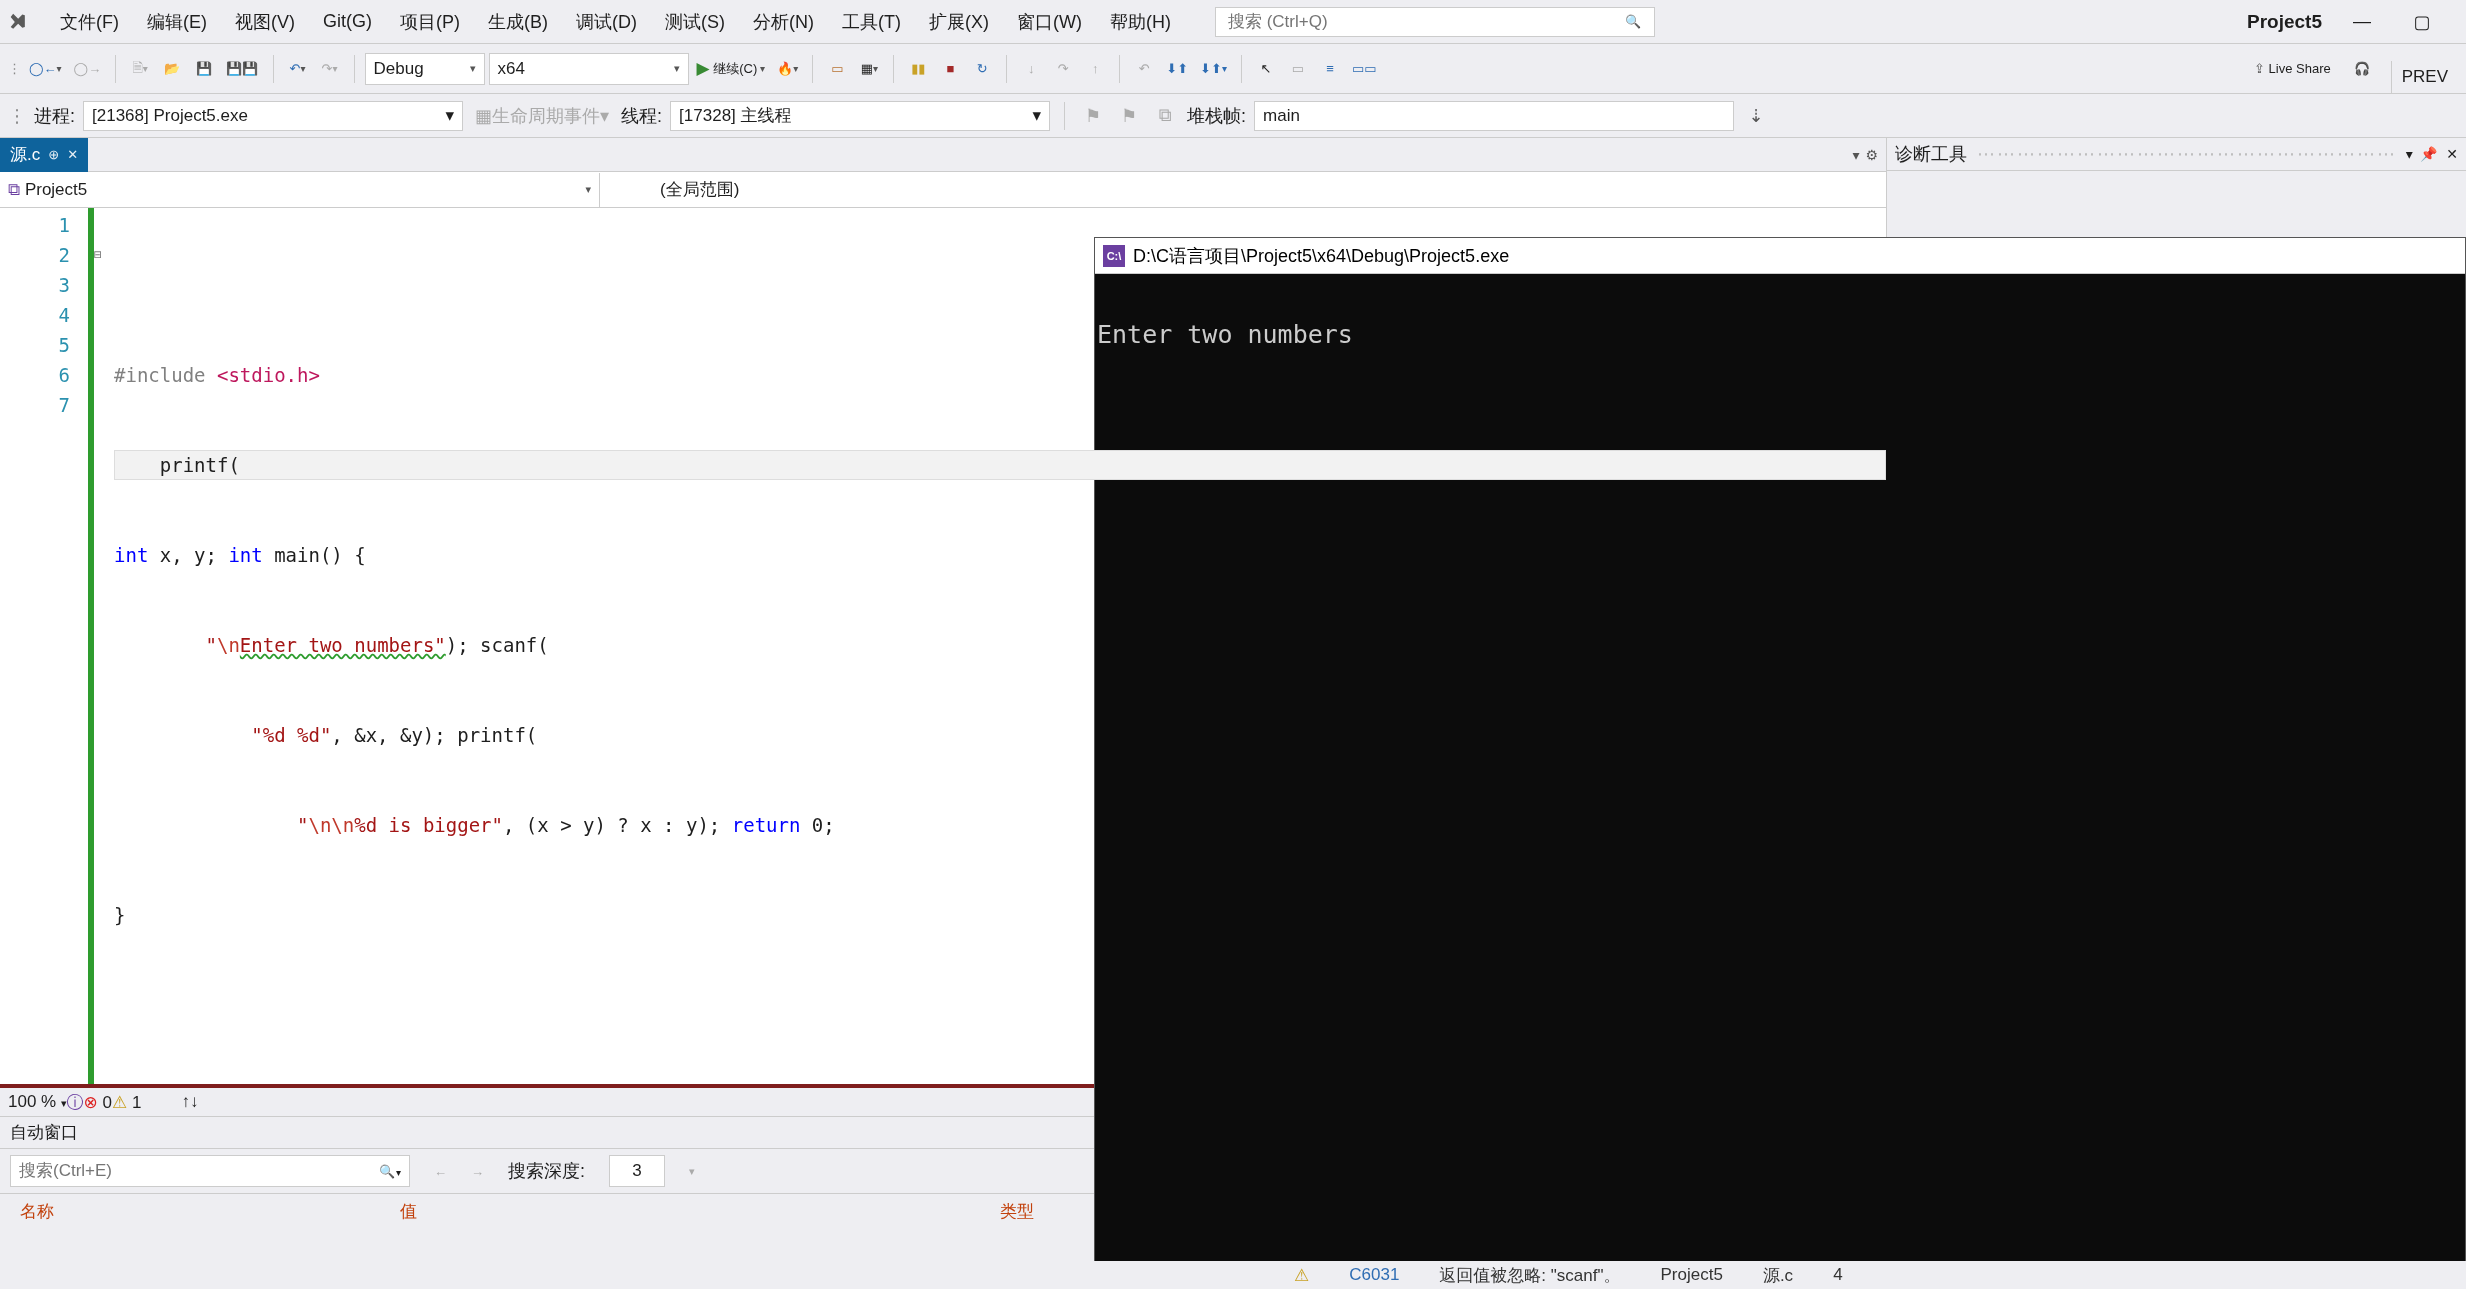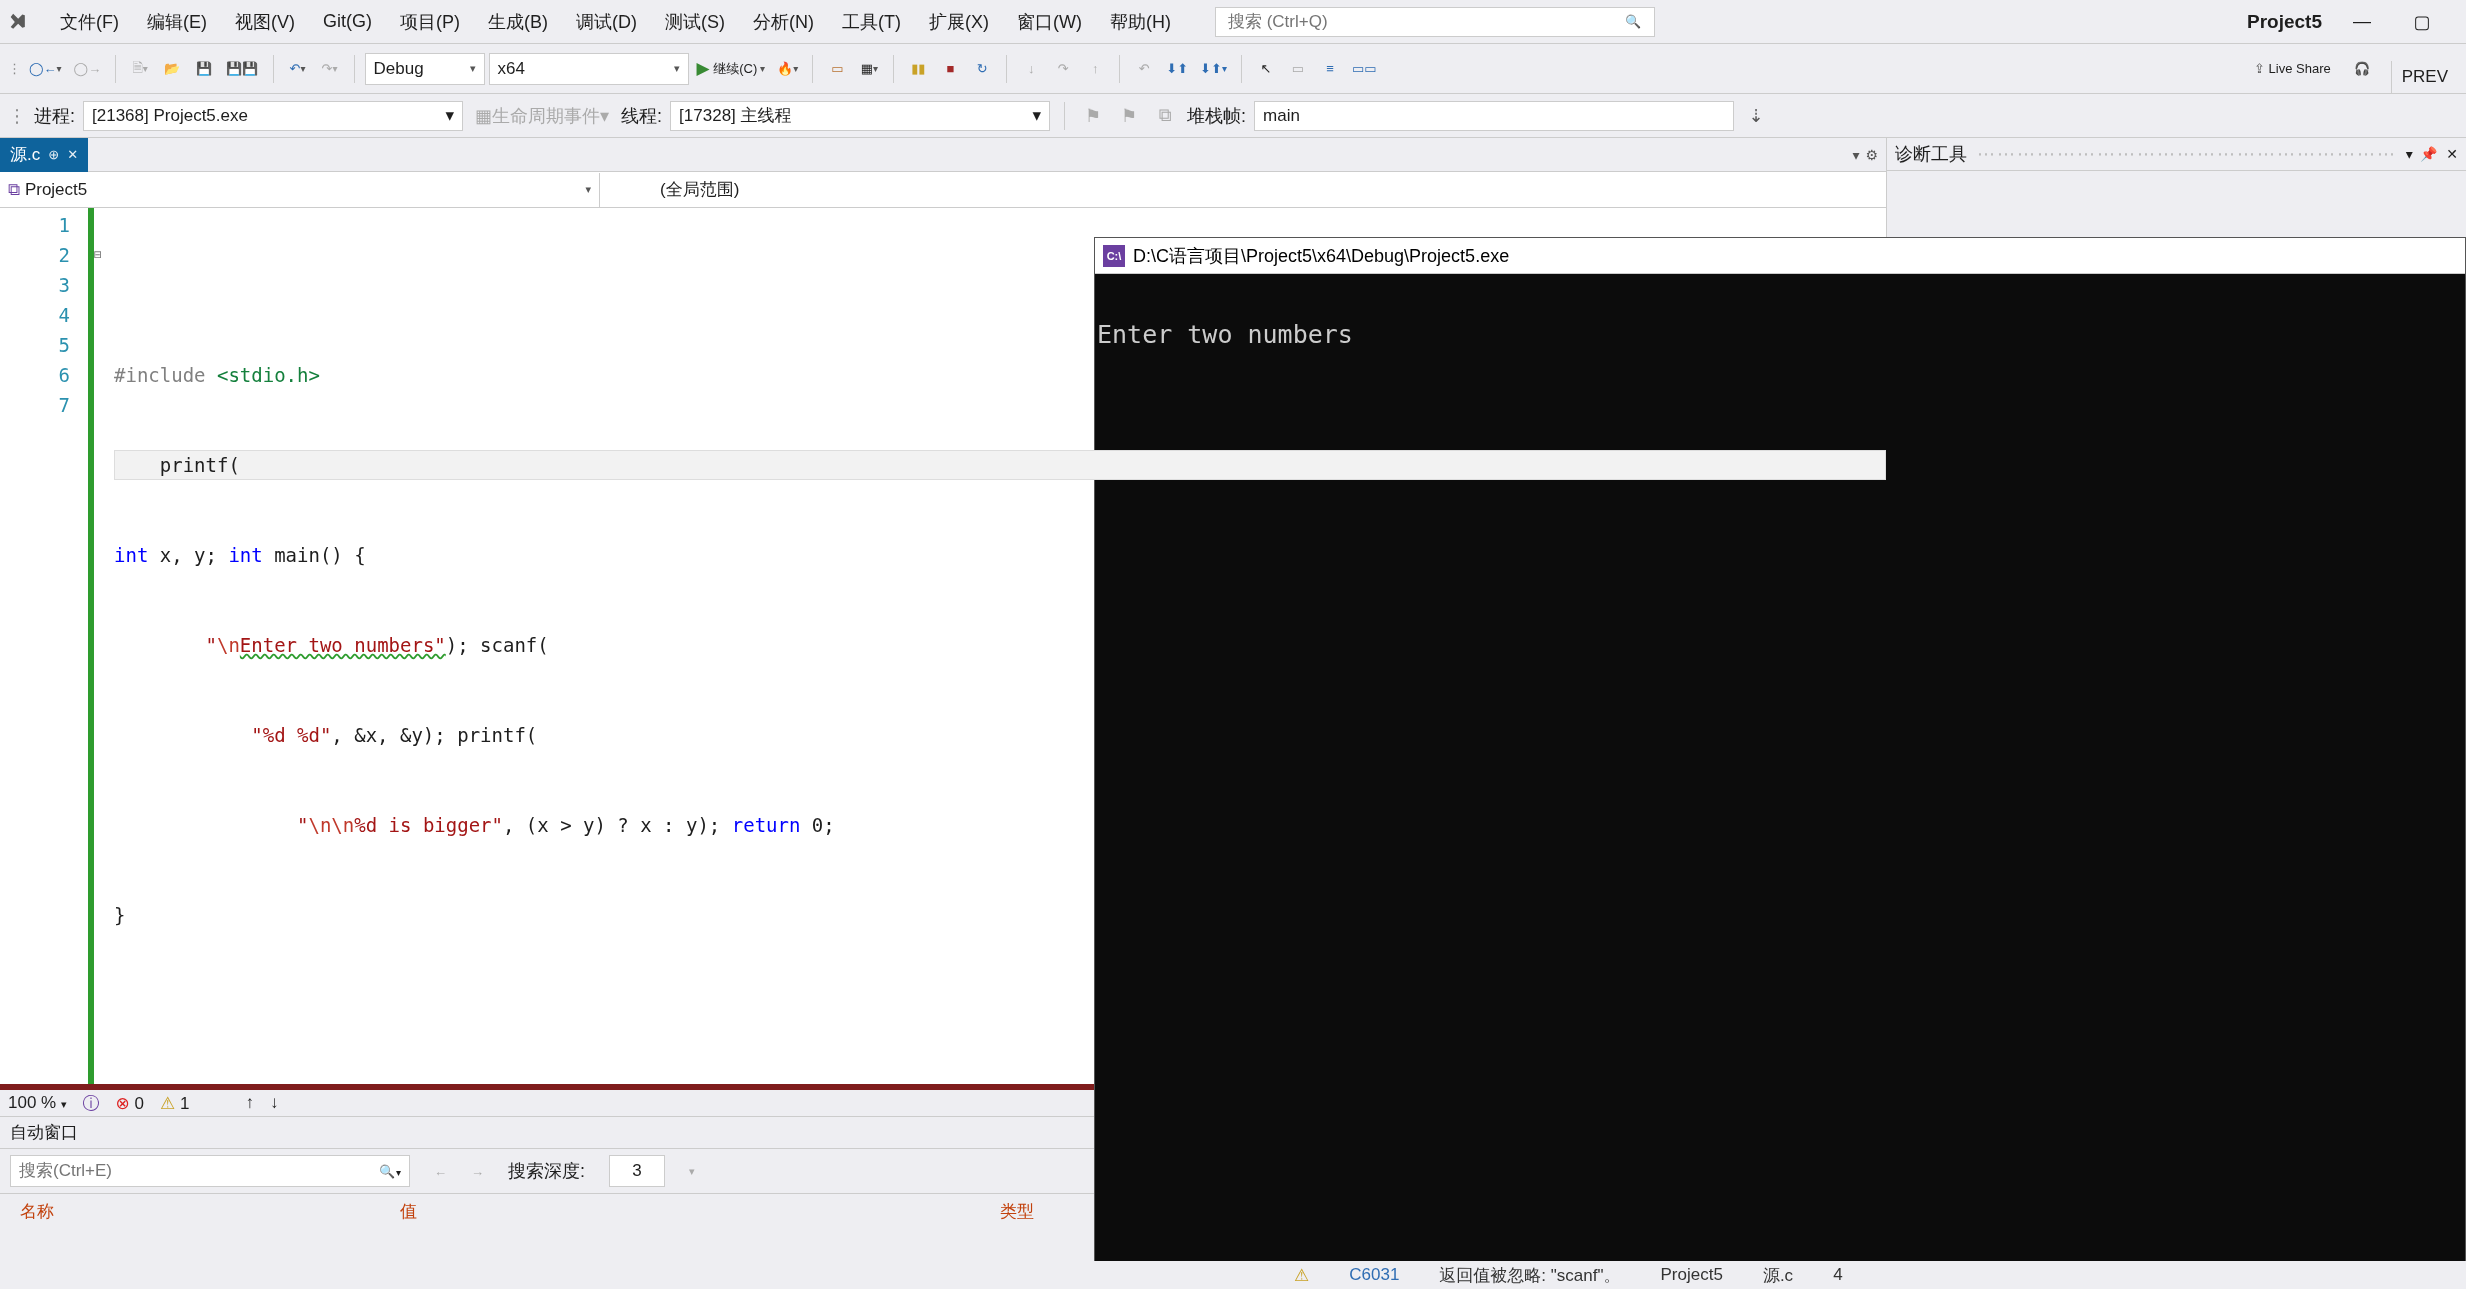--- a/index.html
+++ b/index.html
@@ -211,29 +211,28 @@
       right: 0;
       background: #f2f2f2;
       border: 1px solid #ddd;
       z-index: 0;
     }
     .code-lines > div { position: relative; z-index: 1; }
     .kw { color: #0000ff; }
     .str { color: #a31515; }
     .esc { color: #c0392b; }
     .pp { color: #808080; }
-    .inc { color: #15803d; }
+    .inc { color: #be185d; }
     .status-bar {
       height: 32px;
       display: flex;
       align-items: center;
-      border-top: 6px solid #7f1d1d;
-      background: #eeeef2;
-      padding: 0 8px;
-      gap: 16px;
+      border-top: 4px solid #7f1d1d;
+      background: #eeeef2;
+      padding: 0 8px;
       font-size: 17px;
     }
     .autos-panel {
       border-top: 1px solid #ccc;
       background: #eeeef2;
     }
     .panel-title {
       padding: 4px 10px;
       font-size: 17px;
       border-bottom: 1px solid #ccc;

